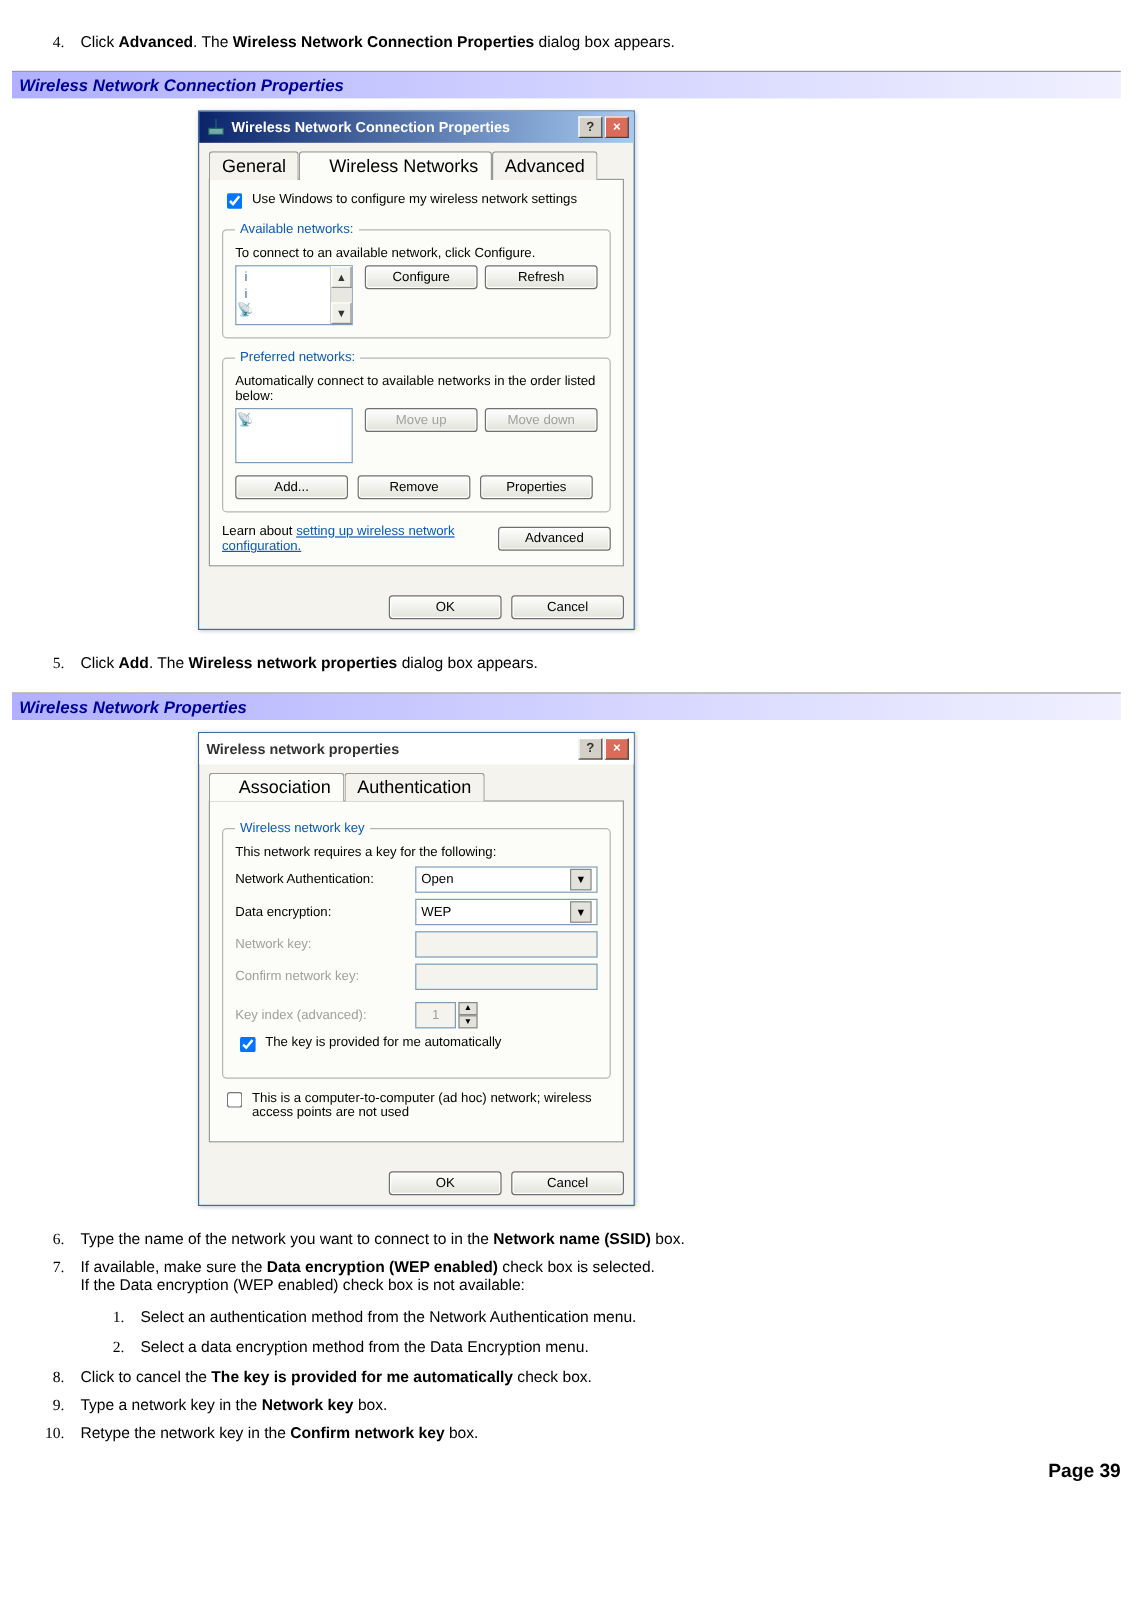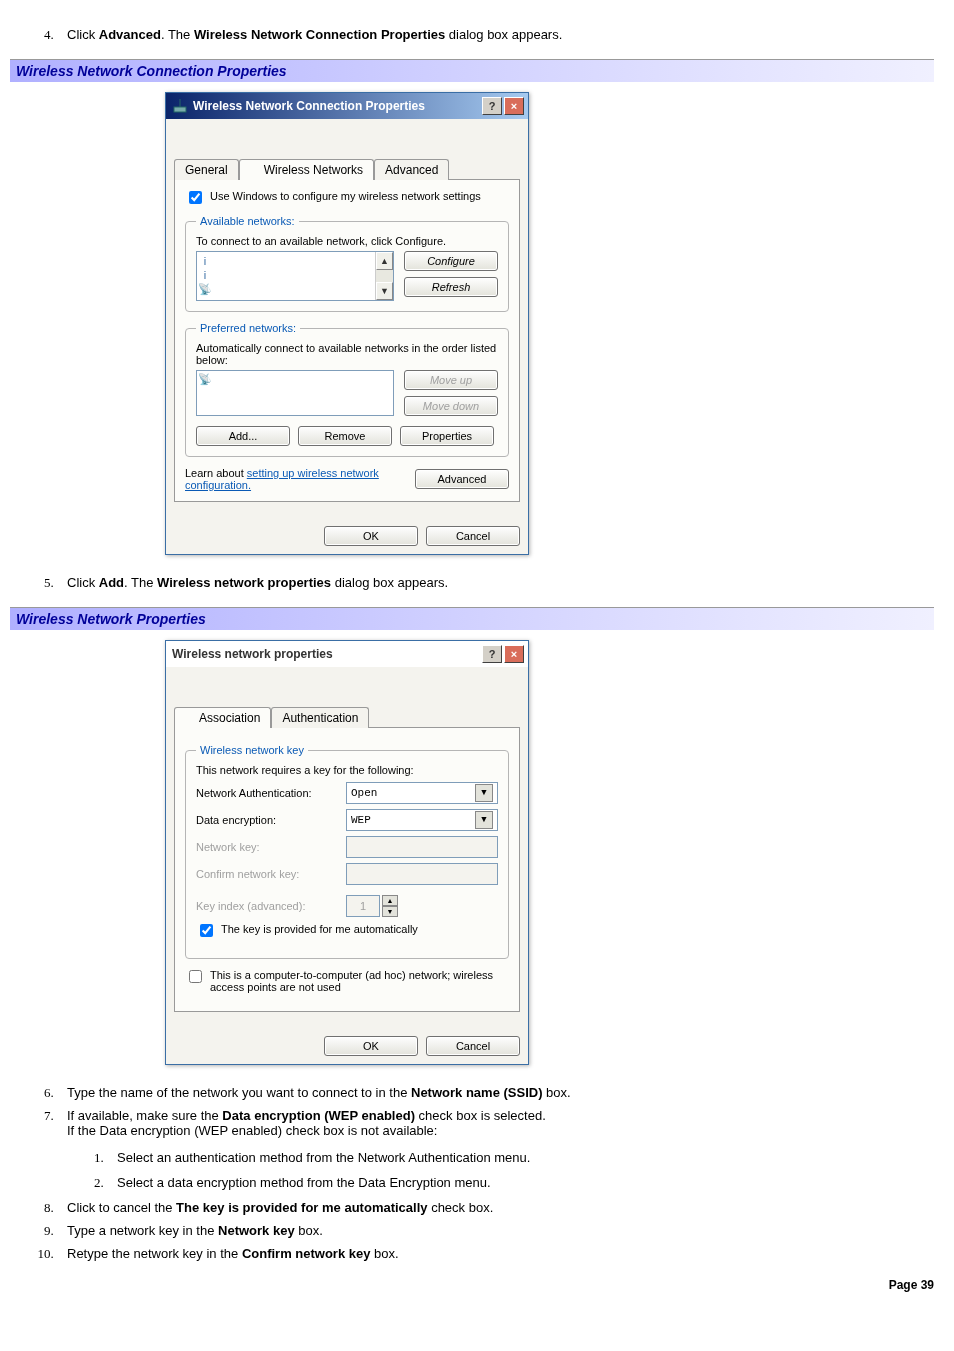--- a/index.html
+++ b/index.html
@@ -96,26 +96,25 @@
   .tabstrip {
     display: flex;
     padding: 6px 8px 0 8px;
     gap: 0;
   }
   .tab {
     padding: 3px 10px;
     border: 1px solid #999;
     border-bottom: none;
     background: #f4f3ee;
-    font-size: 12px;
+    font-size: 15px;
     margin-right: 0px;
     border-radius: 3px 3px 0 0;
     position: relative;
     top: 1px;
-    margin-top: 33px;
   }
   .tab.active {
     background: #fcfcf9;
     z-index: 2;
     padding-left: 24px;
   }
   .tabpanel {
     border: 1px solid #999;
     margin: 0 8px 16px 8px;
     padding: 10px;
@@ -179,24 +178,22 @@
     border: 1px solid #707070;
     border-radius: 3px;
     box-shadow: inset 0 0 0 1px #fff;
     display: inline-block;
   }
   .xp-button.disabled {
     color: #a0a0a0;
   }
   .btncol {
     display: flex;
-    flex-direction: column;
     gap: 6px;
     margin-left: 10px;
-    font-style: italic;
   }
   .rowflex { display: flex; align-items: flex-start; }
   .preferred-list {
     border:1px solid #7f9db9; background:#fff; height:40px; padding:2px;
   }
   .btnrow {
     display:flex; gap:8px; margin-top:10px; justify-content:flex-start;
   }
   .link { color:#0a5ab5; text-decoration:underline; cursor:pointer; }
   .bottom-buttons {
@@ -204,21 +201,21 @@
   }
   .form-row {
     display:flex; align-items:center; margin:5px 0;
   }
   .form-row .lbl { width:150px; }
   .form-row input[type=text], .form-row .combo {
     flex:1; border:1px solid #7f9db9; height:20px; background:#fff;
     font-size:11px; padding:0 4px;
   }
   .form-row .combo {
-    display:flex; align-items:center; justify-content:space-between;font-family:Liberation Mono, monospace;
+    display:flex; align-items:center; justify-content:space-between;
   }
   .form-row .combo .arrow {
     width:16px; height:16px; background:#e3e3db; border:1px solid #888;
     display:flex; align-items:center; justify-content:center; font-size:9px;
   }
   .form-row input.disabled, .form-row .lbl.disabled { color:#a0a0a0; }
   .form-row input.disabled { background:#f4f3ee; }
   .spinner {
     display:flex; align-items:center;
   }
@@ -226,21 +223,21 @@
   .spinner .spinbtns {
     display:flex; flex-direction:column; margin-left:2px;
   }
   .spinner .spinbtns div {
     width:14px; height:9px; background:#e3e3db; border:1px solid #888;
     font-size:7px; display:flex; align-items:center; justify-content:center;
   }
   .page-number {
     text-align: right;
     font-weight: bold;
-    font-size: 12px;
+    font-size: 16px;
     margin-top: 10px;
   }
   .net-icon { width:12px; display:inline-flex; justify-content:center; color:#3a6ea5; font-size:11px; }
 </style>
 </head>
 <body>
 
 <ol class="main-list" start="4">
   <li>
     <span>Click </span><b>Advanced</b><span>. The </span><b>Wireless Network Connection Properties</b><span> dialog box appears.</span>

